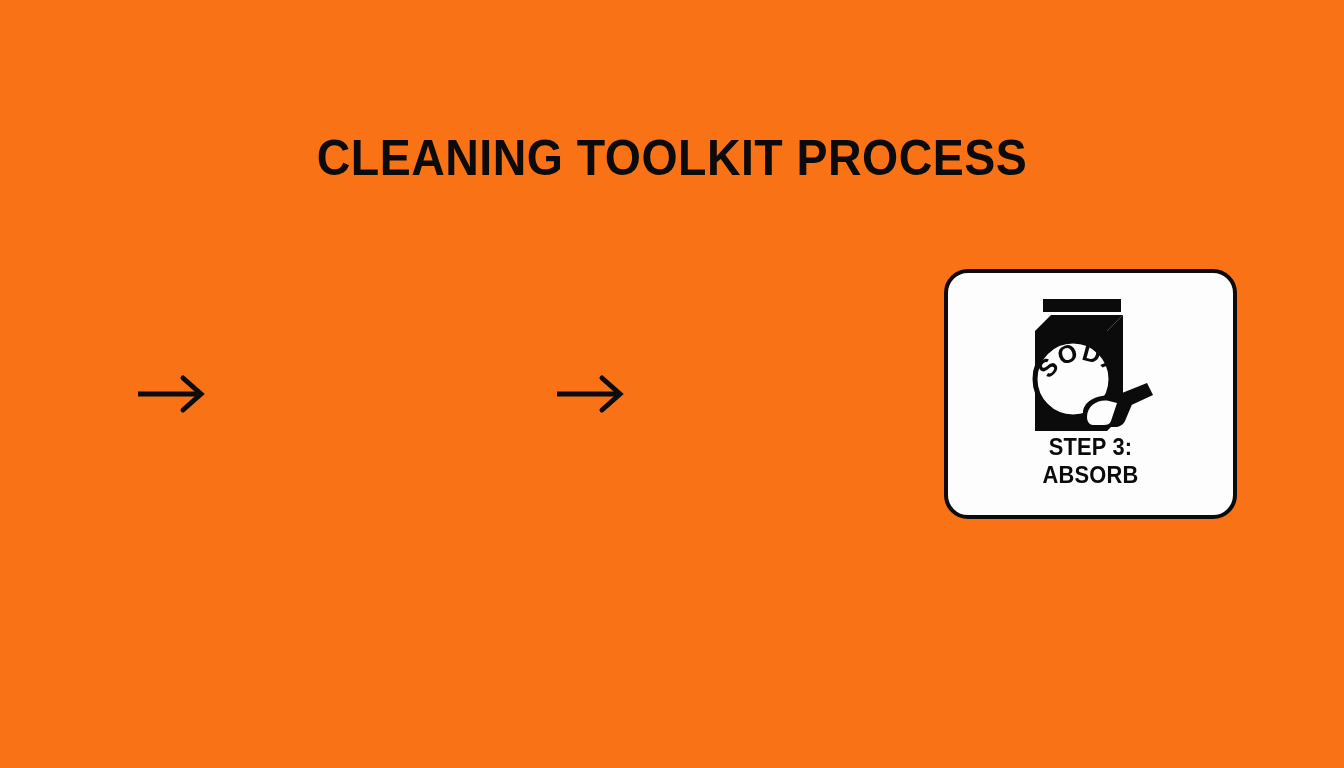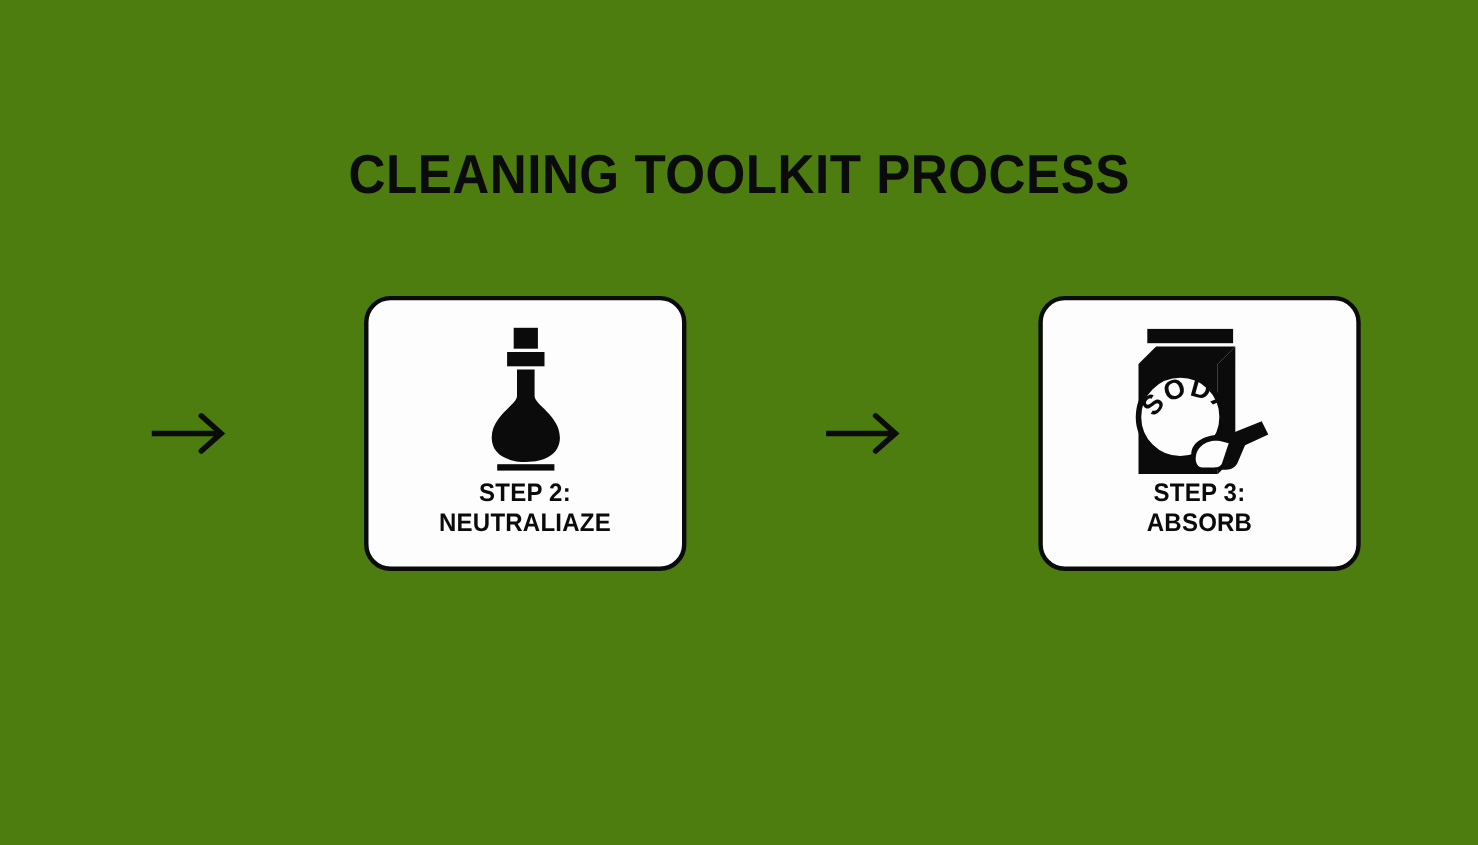--- a/index.html
+++ b/index.html
@@ -12,21 +12,21 @@
     height: 768px;
     position: relative;
     overflow: hidden;
     font-family: "Liberation Sans", sans-serif;
     background: #fdfdfd;
   }
 
   .canvas {
     position: absolute;
     inset: 0;
-    background: #4d7c0f;
+    background: #f97316;
   }
 
   
   .title {
     position: absolute;
     top: 131px;
     left: 0;
     width: 100%;
     text-align: center;
     font-family: "Liberation Sans", sans-serif;
@@ -109,42 +109,20 @@
   <div class="flow">
 
 
     <div class="arrow">
       <svg width="72" height="42" viewBox="0 0 72 42" aria-hidden="true">
         <line x1="3" y1="21" x2="62" y2="21" stroke="#0b0b0b" stroke-width="5" stroke-linecap="butt"></line>
         <polyline points="48,5 66,21 48,37" fill="none" stroke="#0b0b0b" stroke-width="5" stroke-linecap="round" stroke-linejoin="miter"></polyline>
       </svg>
     </div>
 
-    <div class="card">
-      <div class="card-icon">
-        <svg width="110" height="134" viewBox="0 0 110 134" aria-hidden="true">
-
-          <rect x="44" y="4" width="22" height="19" fill="#0b0b0b"></rect>
-
-          <rect x="38" y="26" width="34" height="13" fill="#0b0b0b"></rect>
-
-          <path d="M47 42 L63 42 L63 66
-                   C63 74 86 84 86 104
-                   C86 119 72 126 55 126
-                   C38 126 24 119 24 104
-                   C24 84 47 74 47 66 Z" fill="#0b0b0b"></path>
-
-          <rect x="29" y="128" width="52" height="6" fill="#0b0b0b"></rect>
-        </svg>
-      </div>
-      <div class="card-label">
-        <span class="lbl-line">STEP 2:</span>
-        <span class="lbl-line">NEUTRALIAZE</span>
-      </div>
-    </div>
 
     <div class="arrow">
       <svg width="72" height="42" viewBox="0 0 72 42" aria-hidden="true">
         <line x1="3" y1="21" x2="62" y2="21" stroke="#0b0b0b" stroke-width="5" stroke-linecap="butt"></line>
         <polyline points="48,5 66,21 48,37" fill="none" stroke="#0b0b0b" stroke-width="5" stroke-linecap="round" stroke-linejoin="miter"></polyline>
       </svg>
     </div>
 
     <div class="card">
       <div class="card-icon">

